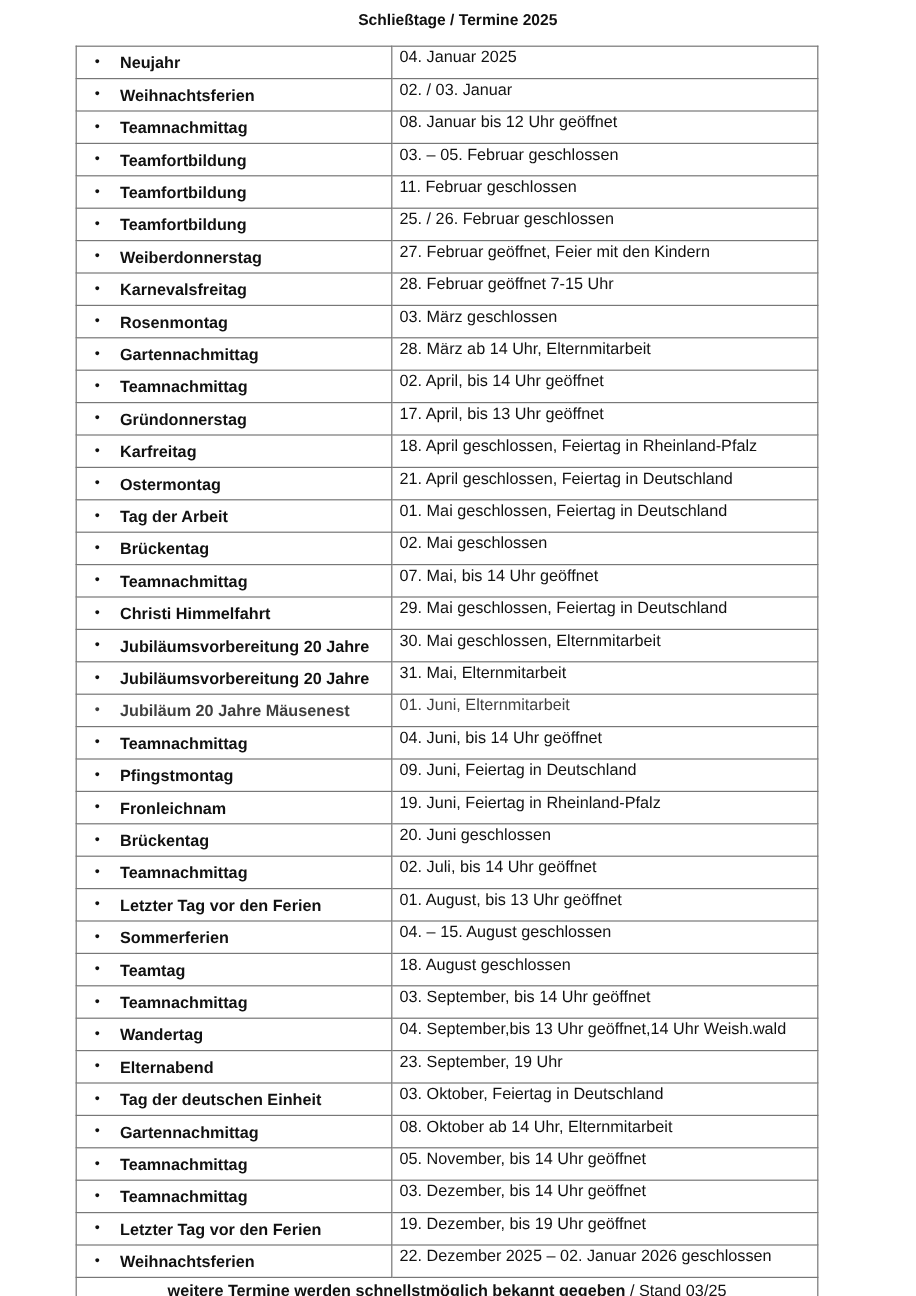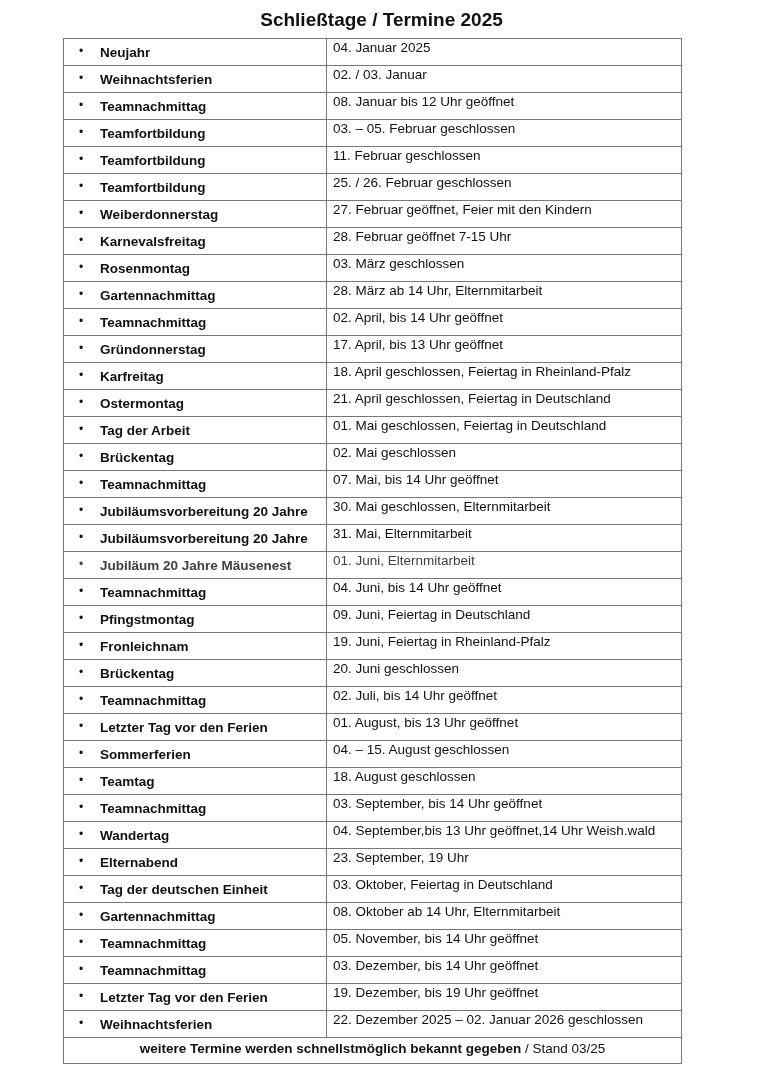--- a/index.html
+++ b/index.html
@@ -1,17 +1,17 @@
 <!DOCTYPE html>
 <html><head>
 <meta charset="utf-8">
 <style>
   html, body { margin: 0; padding: 0; background: #ffffff; }
   body { width: 763px; height: 1080px; position: relative; font-family: "Liberation Sans", sans-serif; color: #111111; }
-  .title { position: absolute; top: 9px; left: 0; width: 763px; text-align: center; font-weight: bold; font-size: 19px; }
+  .title { position: absolute; top: 9px; left: 0; width: 763px; text-align: center; font-weight: bold; font-size: 13px; }
   table.schedule { position: absolute; top: 38px; left: 63px; width: 619px; border-collapse: collapse; }
   table.schedule td { border: 1px solid #777777; height: 25px; padding: 0; font-size: 13.5px; vertical-align: top; }
   td.name { width: 262px; font-weight: bold; }
   td.name .bullet { display: inline-block; width: 26px; text-align: center; padding-left: 4px; font-weight: normal; font-size: 12px; line-height: 25px; vertical-align: top; }
   td.name .label { line-height: 25px; padding-left: 6px; display: inline-block; vertical-align: top; padding-top: 1px; }
   td.date { padding-left: 6px !important; line-height: 18px; padding-top: 0; }
   tr.highlight td { color: #404040; }
   td.footer { text-align: center; line-height: 22px; height: 24px; font-size: 13.5px; }
   td.footer b { font-weight: bold; }
 </style>
@@ -82,20 +82,24 @@
         <td class="name"><span class="bullet">•</span><span class="label">Tag der Arbeit</span></td>
         <td class="date">01. Mai geschlossen, Feiertag in Deutschland</td>
       </tr>
       <tr>
         <td class="name"><span class="bullet">•</span><span class="label">Brückentag</span></td>
         <td class="date">02. Mai geschlossen</td>
       </tr>
       <tr>
         <td class="name"><span class="bullet">•</span><span class="label">Teamnachmittag</span></td>
         <td class="date">07. Mai, bis 14 Uhr geöffnet</td>
+      </tr>
+      <tr>
+        <td class="name"><span class="bullet">•</span><span class="label">Christi Himmelfahrt</span></td>
+        <td class="date">29. Mai geschlossen, Feiertag in Deutschland</td>
       </tr>
       <tr>
         <td class="name"><span class="bullet">•</span><span class="label">Jubiläumsvorbereitung 20 Jahre</span></td>
         <td class="date">30. Mai geschlossen, Elternmitarbeit</td>
       </tr>
       <tr>
         <td class="name"><span class="bullet">•</span><span class="label">Jubiläumsvorbereitung 20 Jahre</span></td>
         <td class="date">31. Mai, Elternmitarbeit</td>
       </tr>
       <tr class="highlight">

